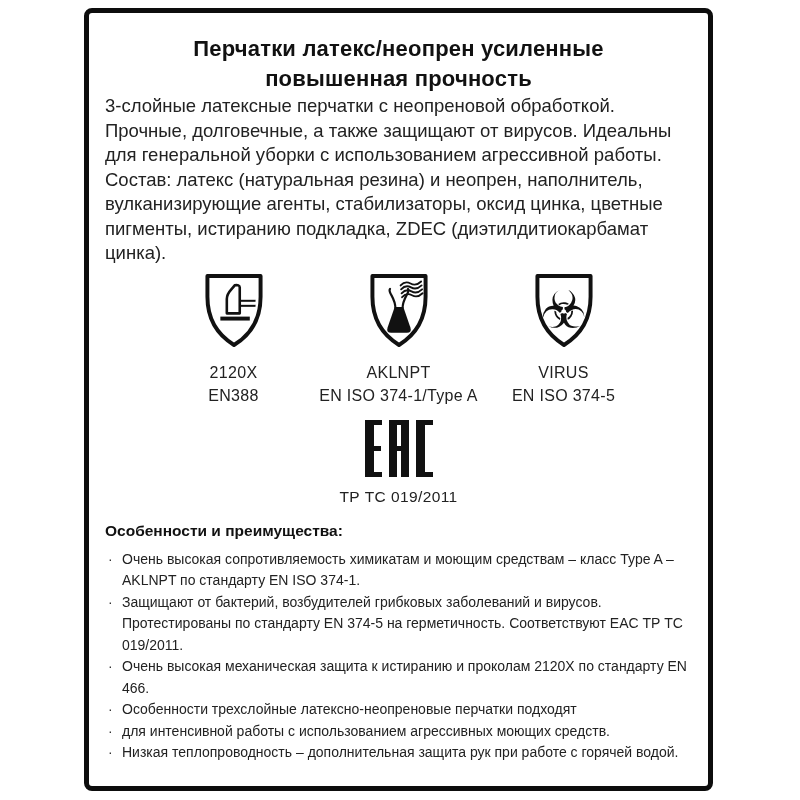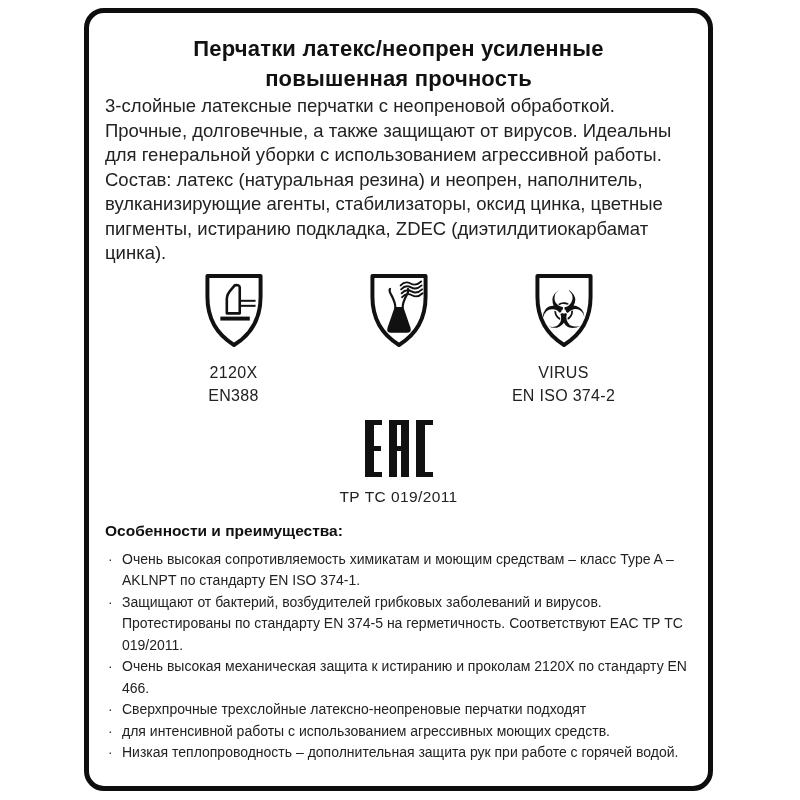--- a/index.html
+++ b/index.html
@@ -1,19 +1,19 @@
 <!DOCTYPE html>
 <html><head>
 <meta charset="utf-8">
 <style>
   html,body{margin:0;padding:0;background:#ffffff;}
   body{width:800px;height:800px;position:relative;font-family:"Liberation Sans",sans-serif;color:#1e1e1e;}
   .card{
     position:absolute;left:84px;top:8px;width:629px;height:783px;
-    box-sizing:border-box;border:5px solid #0d0d0d;border-radius:20px;
+    box-sizing:border-box;border:5px solid #0d0d0d;border-radius:8px;
     background:#fff;overflow:hidden;padding:0 16px;
   }
   .title{margin:21px 0 0 0;text-align:center;font-size:22px;line-height:30px;font-weight:800;color:#111;letter-spacing:.2px;}
   .desc{font-size:18.5px;line-height:24.5px;color:#222;}
   .desc div{white-space:nowrap;}
   .certs{display:flex;justify-content:center;margin-top:5px;}
   .cert{width:165px;display:flex;flex-direction:column;align-items:center;}
   .shield-box{width:72px;height:79px;position:relative;}
   .shield-box svg{display:block;width:72px;height:79px;}
   .bio-glyph{position:absolute;left:0;top:6px;width:72px;height:66px;display:flex;align-items:center;justify-content:center;
@@ -74,32 +74,36 @@
             <path d="M53,18 q7,-6 14,-1 q7,5 15,-1"></path>
             <path d="M53,23.5 q7,-6 14,-1 q7,5 15,-1"></path>
             <path d="M53,29 q7,-6 14,-1 q7,5 15,-1"></path>
             <path d="M53,34.5 q7,-6 14,-1 q7,5 15,-1"></path>
           </g>
           <path d="M45,52 C45,42 41,37 38,31 Q36,27 37.5,25" fill="none" stroke="#111" stroke-width="3" stroke-linecap="round"></path>
           <path d="M55,52 C55,42 59,37 62,31 Q64,27 62.5,25" fill="none" stroke="#111" stroke-width="3" stroke-linecap="round"></path>
           <path d="M44,50 L56,50 L66,79 Q68,86 61,86 L39,86 Q32,86 34,79 Z" fill="#111"></path>
         </svg>
       </div>
+      <div class="cert-label">
+        <div>AKLNPT</div>
+        <div>EN ISO 374-1/Type A</div>
+      </div>
     </div>
 
     <div class="cert">
       <div class="shield-box">
         <svg viewBox="0 0 100 110" xmlns="http://www.w3.org/2000/svg">
           <path d="M13,7 L87,7 L87,36 C87,67 73,89 50,103 C27,89 13,67 13,36 Z" fill="#ffffff" stroke="#111" stroke-width="5.5" stroke-linejoin="round"></path>
         </svg>
         <div class="bio-glyph">☣</div>
       </div>
       <div class="cert-label">
         <div>VIRUS</div>
-        <div>EN ISO 374-2</div>
+        <div>EN ISO 374-5</div>
       </div>
     </div>
 
   </div>
 
   <div class="eac-wrap">
     <svg width="68" height="57" viewBox="0 0 68 57" xmlns="http://www.w3.org/2000/svg" fill="#111">
 
       <rect x="0" y="0" width="9" height="57"></rect>
       <rect x="0" y="0" width="17" height="5"></rect>
@@ -117,19 +121,19 @@
     </svg>
   </div>
   <div class="eac-reg">ТР ТС 019/2011</div>
 
   <div class="features">
     <div class="features-heading">Особенности и преимущества:</div>
     <ul>
       <li>Очень высокая сопротивляемость химикатам и моющим средствам – класс Type A – AKLNPT по стандарту EN ISO 374-1.</li>
       <li>Защищают от бактерий, возбудителей грибковых заболеваний и вирусов. Протестированы по стандарту EN 374-5 на герметичность. Соответствуют EAC ТР ТС 019/2011.</li>
       <li>Очень высокая механическая защита к истиранию и проколам 2120X по стандарту EN 466.</li>
-      <li>Сверхпрочные трехслойные латексно-неопреновые перчатки подходят</li>
+      <li>Особенности трехслойные латексно-неопреновые перчатки подходят</li>
       <li>для интенсивной работы с использованием агрессивных моющих средств.</li>
       <li>Низкая теплопроводность – дополнительная защита рук при работе с горячей водой.</li>
     </ul>
   </div>
 
 </div>
 
 </body></html>

